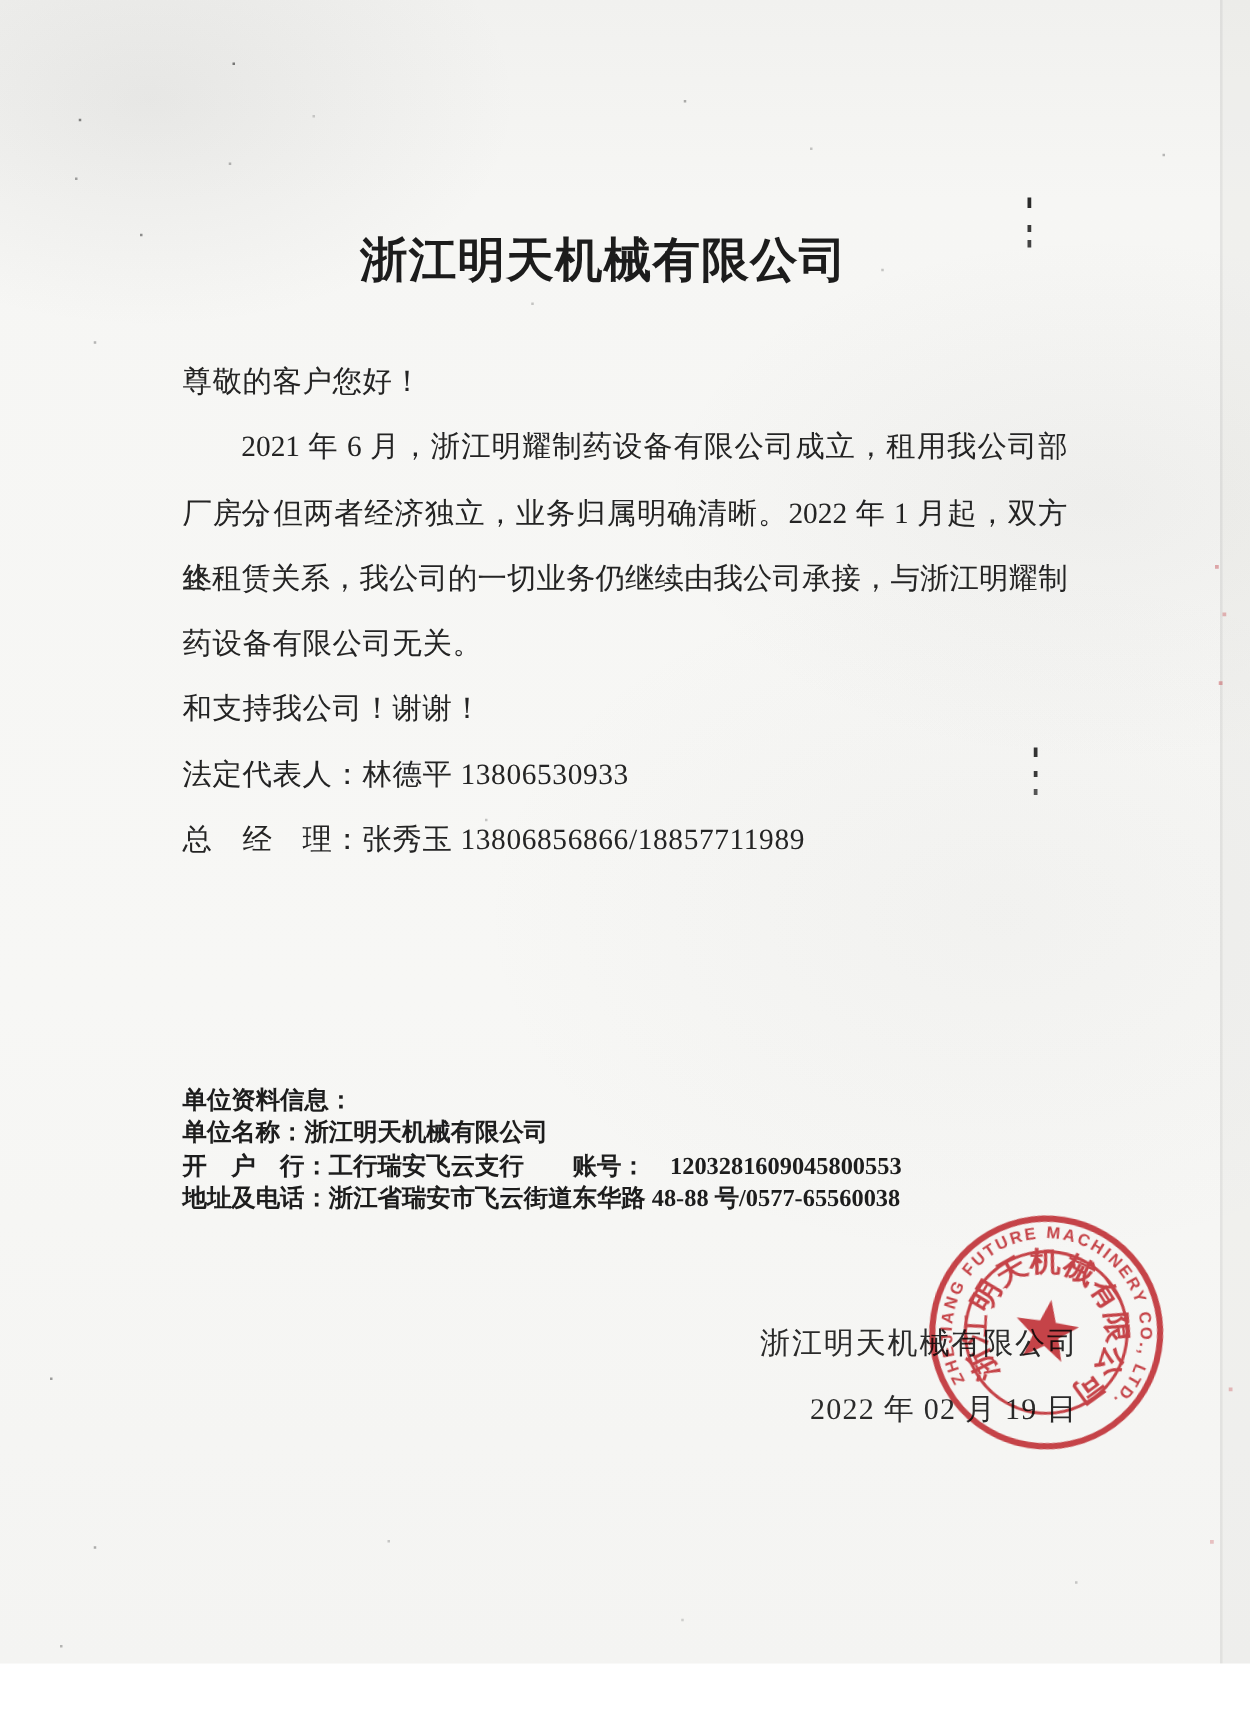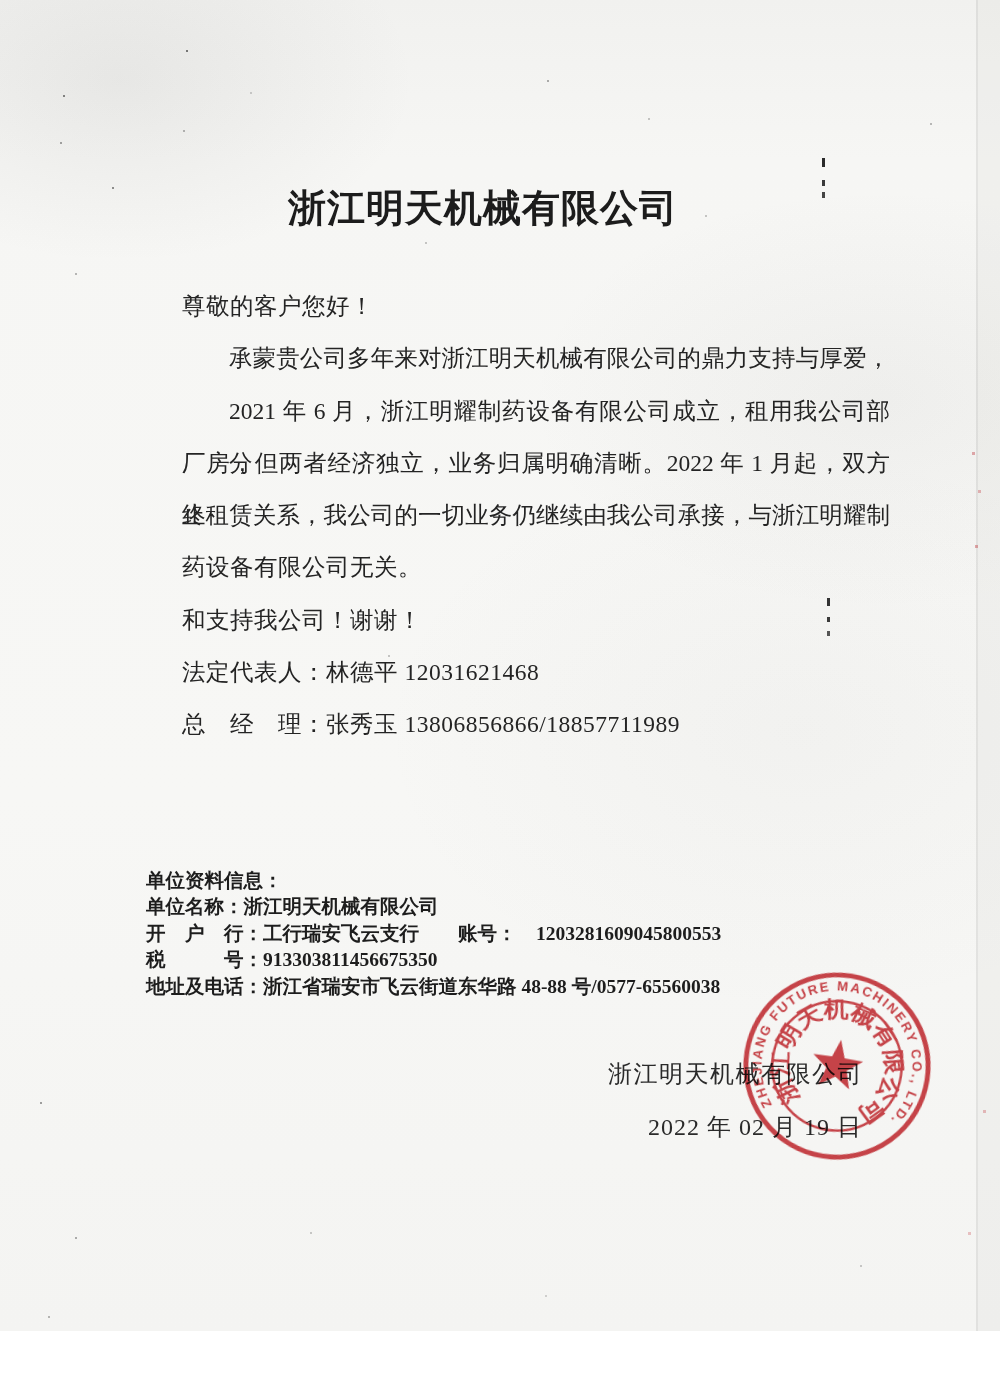--- a/index.html
+++ b/index.html
@@ -47,21 +47,21 @@
     position:absolute;top:158px;left:0;width:1000px;
     transform:translateX(-17px);
     text-align:center;font-size:38px;font-weight:700;letter-spacing:1px;color:#1c1c1c;
   }
   .subtitle{
     position:absolute;top:230px;left:0;width:848px;
     text-align:right;font-size:28px;font-weight:700;color:#161616;
     font-family:"Liberation Sans","DejaVu Sans",sans-serif;letter-spacing:0.5px;
   }
   
-  .body-block{position:absolute;left:146px;top:280px;width:708px;margin-left:36px;}
+  .body-block{position:absolute;left:146px;top:280px;width:708px;}
   .bline{
     height:52.3px;line-height:52.3px;font-size:23.5px;color:#242424;
     white-space:nowrap;letter-spacing:0.5px;
   }
   .bline.j{white-space:normal;text-align:justify;text-align-last:justify;letter-spacing:0;}
   .bline.ind{padding-left:47px;}
   .bline.ind.j{padding-left:47px;}
   
   .info-block{position:absolute;left:146px;top:868px;width:660px;}
   .iline{height:26.4px;line-height:26.4px;font-size:19.5px;color:#1d1d1d;font-weight:600;white-space:nowrap;font-family:Liberation Serif, serif;}
@@ -85,35 +85,33 @@
   <div class="edge-band"></div>
   <div class="specks"></div>
   <div class="red-specks"></div>
   <div class="ink-streak s1"></div>
   <div class="ink-streak s2"></div>
 
   <h1 class="title">浙江明天机械有限公司</h1>
 
   <div class="body-block">
     <div class="bline">尊敬的客户您好！</div>
-    <div class="bline ind j">承蒙贵公司多年来对浙江明天机械有限公司的鼎力支持与厚爱，</div>
     <div class="bline ind j">2021 年 6 月，浙江明耀制药设备有限公司成立，租用我公司部分</div>
     <div class="bline j">厂房，但两者经济独立，业务归属明确清晰。2022 年 1 月起，双方终</div>
     <div class="bline j">止租赁关系，我公司的一切业务仍继续由我公司承接，与浙江明耀制</div>
     <div class="bline">药设备有限公司无关。</div>
     <div class="bline">和支持我公司！谢谢！</div>
-    <div class="bline">法定代表人：林德平  12031621468</div>
+    <div class="bline">法定代表人：林德平  13806530933</div>
     <div class="bline">总　经　理：张秀玉 13806856866/18857711989</div>
   </div>
 
   <div class="info-block">
     <div class="iline">单位资料信息：</div>
     <div class="iline">单位名称：浙江明天机械有限公司</div>
     <div class="iline">开　户　行：工行瑞安飞云支行　　账号：　1203281609045800553</div>
-    <div class="iline">税　　　号：913303811456675350</div>
     <div class="iline">地址及电话：浙江省瑞安市飞云街道东华路 48-88 号/0577-65560038</div>
   </div>
 
   <div class="sig-company">浙江明天机械有限公司</div>
   <div class="sig-date">2022 年 02 月 19 日</div>
 
   <div class="seal">
     <svg viewBox="0 0 200 200" xmlns="http://www.w3.org/2000/svg">
       <defs>
         <path id="sealArcEn" d="M 41,149.5 A 77,77 0 1 1 159,149.5" fill="none"></path>

